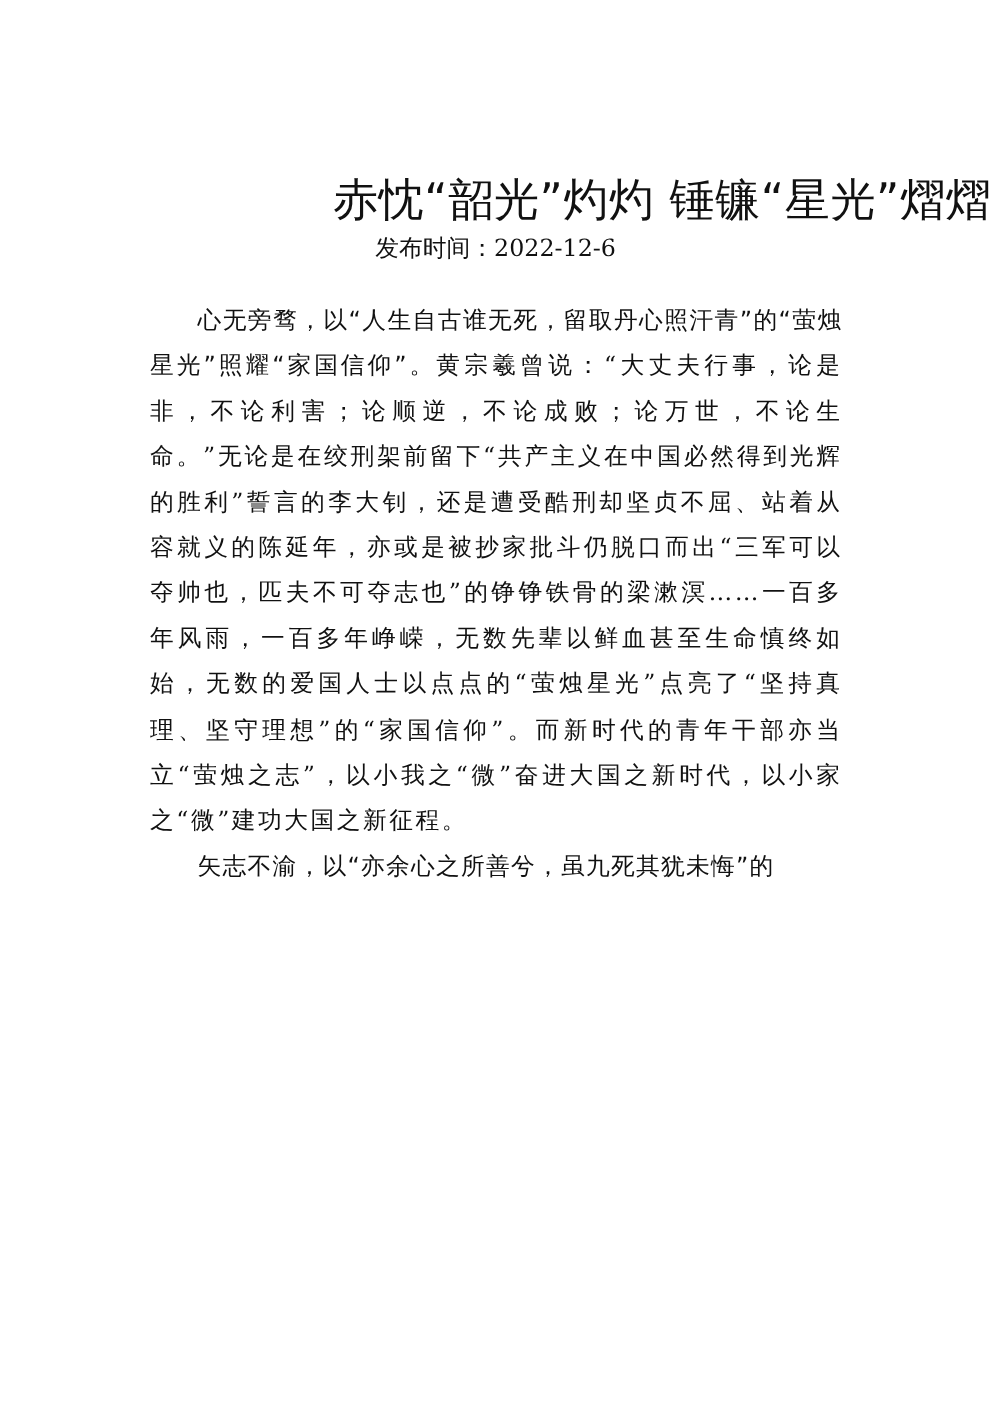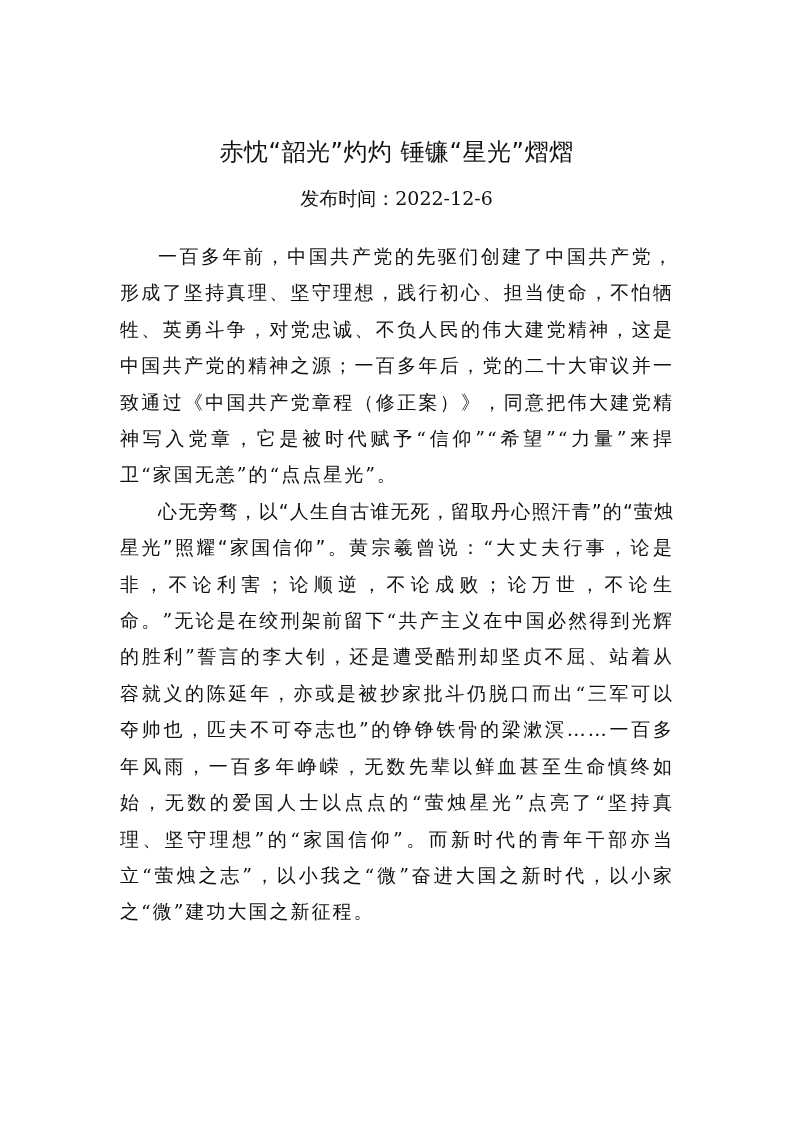--- a/index.html
+++ b/index.html
@@ -1,19 +1,19 @@
 <!DOCTYPE html>
 <html><head>
 <meta charset="utf-8">
 <style>
   html, body { margin:0; padding:0; background:#ffffff; }
   body { width:793px; height:1122px; position:relative; overflow:hidden; color:#111; }
   .title {
-    position:absolute; left:0; top:136px; width:793px; text-align:center;
-    font-family:"DejaVu Sans", sans-serif; font-size:24px; color:#111; letter-spacing:0.5px;
+    position:absolute; left:0; top:136px; width:793px; text-align:right;
+    font-family:"DejaVu Sans", sans-serif; font-size:36px; color:#111; letter-spacing:0.5px;
   }
   .date {
     position:absolute; left:0; top:186px; width:793px; text-align:center;
     font-family:"DejaVu Serif", serif; font-size:19px; color:#111;
   }
   .body {
     position:absolute; left:120px; top:238px; width:554px;
     font-family:"DejaVu Serif", serif; font-size:19px; line-height:36.4px;
     text-align:justify; letter-spacing:2px;
   }
@@ -21,18 +21,18 @@
   .bold { font-family:"DejaVu Sans", sans-serif; font-weight:normal; letter-spacing:1px; }
 </style>
 </head>
 <body>
 
 <div class="title">赤忱“韶光”灼灼  锤镰“星光”熠熠</div>
 <div class="date">发布时间：2022-12-6</div>
 
 <div class="body">
   <p class="p">
-    <span>一百多年前，中国共产党的先驱们创建了中国共产党，形成了坚持真理、坚守理想，践行初心、担当使命，不怕牺牲、英勇斗争，对党忠诚、不负人民的伟大建党精神，这是中国共产党的精神之源；一百多年后，党的二十大审议并一致通过《中国共产党章程（修正案）》，同意把伟大建党精神写入党章，它是被时代赋予“信仰”“希望”“力量”来捍卫“家国无恙”的“点点星光”。</span>
+    <span class="bold">心无旁骛，以“人生自古谁无死，留取丹心照汗青”的“萤烛星光”照耀“家国信仰”。</span><span>黄宗羲曾说：“大丈夫行事，论是非，不论利害；论顺逆，不论成败；论万世，不论生命。”无论是在绞刑架前留下“共产主义在中国必然得到光辉的胜利”誓言的李大钊，还是遭受酷刑却坚贞不屈、站着从容就义的陈延年，亦或是被抄家批斗仍脱口而出“三军可以夺帅也，匹夫不可夺志也”的铮铮铁骨的梁漱溟……一百多年风雨，一百多年峥嵘，无数先辈以鲜血甚至生命慎终如始，无数的爱国人士以点点的“萤烛星光”点亮了“坚持真理、坚守理想”的“家国信仰”。而新时代的青年干部亦当立“萤烛之志”，以小我之“微”奋进大国之新时代，以小家之“微”建功大国之新征程。</span>
   </p>
   <p class="p">
-    <span class="bold">心无旁骛，以“人生自古谁无死，留取丹心照汗青”的“萤烛星光”照耀“家国信仰”。</span><span>黄宗羲曾说：“大丈夫行事，论是非，不论利害；论顺逆，不论成败；论万世，不论生命。”无论是在绞刑架前留下“共产主义在中国必然得到光辉的胜利”誓言的李大钊，还是遭受酷刑却坚贞不屈、站着从容就义的陈延年，亦或是被抄家批斗仍脱口而出“三军可以夺帅也，匹夫不可夺志也”的铮铮铁骨的梁漱溟……一百多年风雨，一百多年峥嵘，无数先辈以鲜血甚至生命慎终如始，无数的爱国人士以点点的“萤烛星光”点亮了“坚持真理、坚守理想”的“家国信仰”。而新时代的青年干部亦当立“萤烛之志”，以小我之“微”奋进大国之新时代，以小家之“微”建功大国之新征程。</span>
+    <span class="bold">矢志不渝，以“亦余心之所善兮，虽九死其犹未悔”的</span><span></span>
   </p>
 </div>
 
 </body></html>

